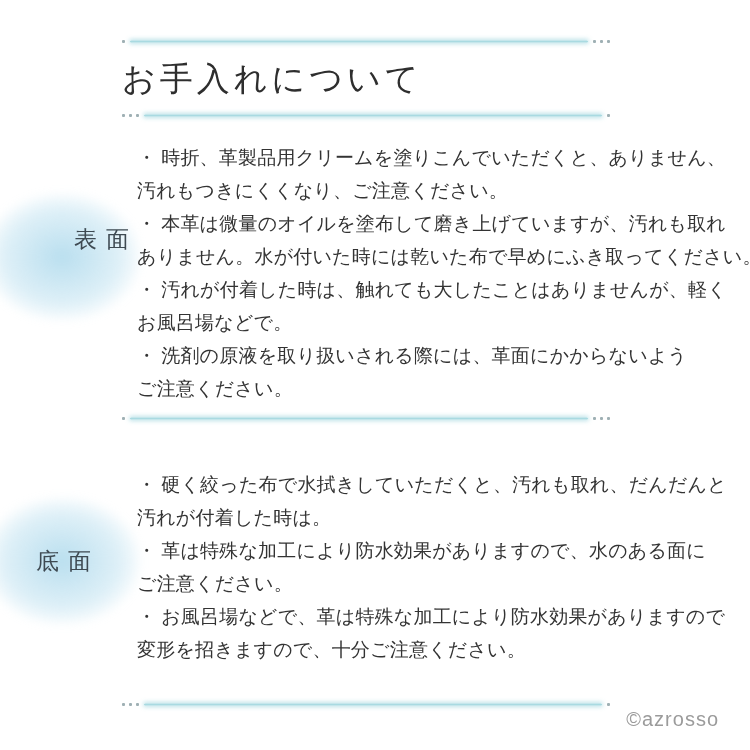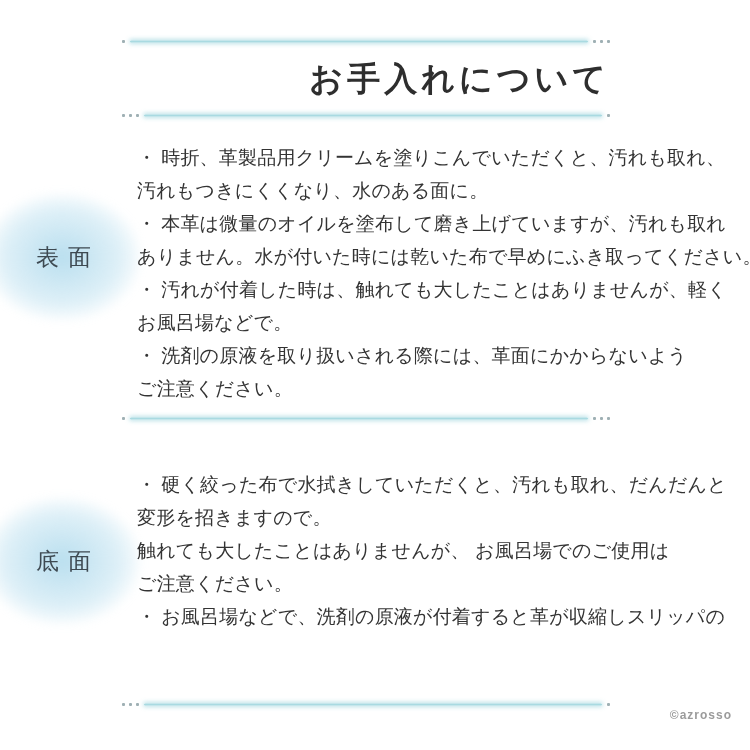--- a/index.html
+++ b/index.html
@@ -26,57 +26,57 @@
   }
   .dots { display:flex; gap:4px; align-items:center; }
   .dots i {
     width:3px; height:3px; border-radius:1px;
     background:var(--line-dot,#7f959b); opacity:.75; display:block;
   }
 
   
   .title {
     position:absolute; top:57px; left:122px; width:488px;
-    text-align:right;
+    text-align:left;
     font-family:"DejaVu Serif","Liberation Serif",serif;
-    font-size:33px; font-weight:700; letter-spacing:4px;
+    font-size:33px; font-weight:400; letter-spacing:4px;
     color:#2e2e2e;
   }
 
   
   .glow {
     position:absolute; width:156px; height:126px; border-radius:50%;
     background:radial-gradient(ellipse at center,
       rgba(173,217,236,.85) 0%, rgba(173,217,236,.40) 52%, rgba(173,217,236,0) 76%);
     filter:blur(5px);
   }
   .glow.surface { left:-16px; top:194px; }
   .glow.bottomface { left:-16px; top:498px; }
 
   .section-label {
     position:absolute; left:36px;
     font-size:23px; letter-spacing:9px; color:#3e4a52; white-space:nowrap;
   }
-  .section-label.surface { top:242px; }
+  .section-label.surface { top:224px;margin-left:38px; }
   .section-label.bottomface { top:546px; }
 
   
   .section-lines { position:absolute; left:137px; }
   .section-lines.s0 { top:141px; }
   .section-lines.s1 { top:468px; }
   .care-line {
     height:33px; line-height:33px; white-space:nowrap;
     font-size:19px; color:var(--text,#333333); letter-spacing:.2px;
   }
   .care-line .bullet { margin-right:5px; }
 
   
   .watermark {
-    position:absolute; top:708px; right:18px;
-    font-size:12px; color:var(--watermark,#9b9b9b); letter-spacing:1px;font-weight:bold;
+    position:absolute; top:708px; right:31px;
+    font-size:20px; color:var(--watermark,#9b9b9b); letter-spacing:1px;
   }
 </style>
 </head>
 <body>
 
 <div class="page">
 
   <div class="rule" style="top:39px">
     <span class="dots">
         <i></i>
@@ -99,22 +99,22 @@
       </span>
     <span class="line"></span>
     <span class="dots">
         <i></i>
       </span>
   </div>
 
   <div class="glow surface"></div>
   <div class="section-label surface">表面</div>
   <div class="section-lines s0">
-      <div class="care-line"><span class="bullet">・</span><span>時折、革製品用クリームを塗りこんでいただくと、汚れも取れ、</span></div>
-      <div class="care-line"><span>汚れもつきにくくなり、水のある面に。</span></div>
+      <div class="care-line"><span class="bullet">・</span><span>時折、革製品用クリームを塗りこんでいただくと、ありません、</span></div>
+      <div class="care-line"><span>汚れもつきにくくなり、ご注意ください。</span></div>
       <div class="care-line"><span class="bullet">・</span><span>本革は微量のオイルを塗布して磨き上げていますが、汚れも取れ</span></div>
       <div class="care-line"><span>ありません。水が付いた時には乾いた布で早めにふき取ってください。</span></div>
       <div class="care-line"><span class="bullet">・</span><span>汚れが付着した時は、触れても大したことはありませんが、軽く</span></div>
       <div class="care-line"><span>お風呂場などで。</span></div>
       <div class="care-line"><span class="bullet">・</span><span>洗剤の原液を取り扱いされる際には、革面にかからないよう</span></div>
       <div class="care-line"><span>ご注意ください。</span></div>
     </div>
 
   <div class="rule" style="top:416px">
     <span class="dots">
@@ -125,24 +125,25 @@
         <i></i>
         <i></i>
         <i></i>
       </span>
   </div>
 
   <div class="glow bottomface"></div>
   <div class="section-label bottomface">底面</div>
   <div class="section-lines s1">
       <div class="care-line"><span class="bullet">・</span><span>硬く絞った布で水拭きしていただくと、汚れも取れ、だんだんと</span></div>
-      <div class="care-line"><span>変形を招きますので。</span></div>
-      <div class="care-line"><span>触れても大したことはありませんが、 お風呂場でのご使用は</span></div>
+      <div class="care-line"><span>汚れが付着した時は。</span></div>
+      <div class="care-line"><span class="bullet">・</span><span>革は特殊な加工により防水効果がありますので、水のある面に</span></div>
       <div class="care-line"><span>ご注意ください。</span></div>
-      <div class="care-line"><span class="bullet">・</span><span>お風呂場などで、洗剤の原液が付着すると革が収縮しスリッパの</span></div>
+      <div class="care-line"><span class="bullet">・</span><span>お風呂場などで、革は特殊な加工により防水効果がありますので</span></div>
+      <div class="care-line"><span>変形を招きますので、十分ご注意ください。</span></div>
     </div>
 
   <div class="rule" style="top:702px">
     <span class="dots">
         <i></i>
         <i></i>
         <i></i>
       </span>
     <span class="line"></span>
     <span class="dots">

